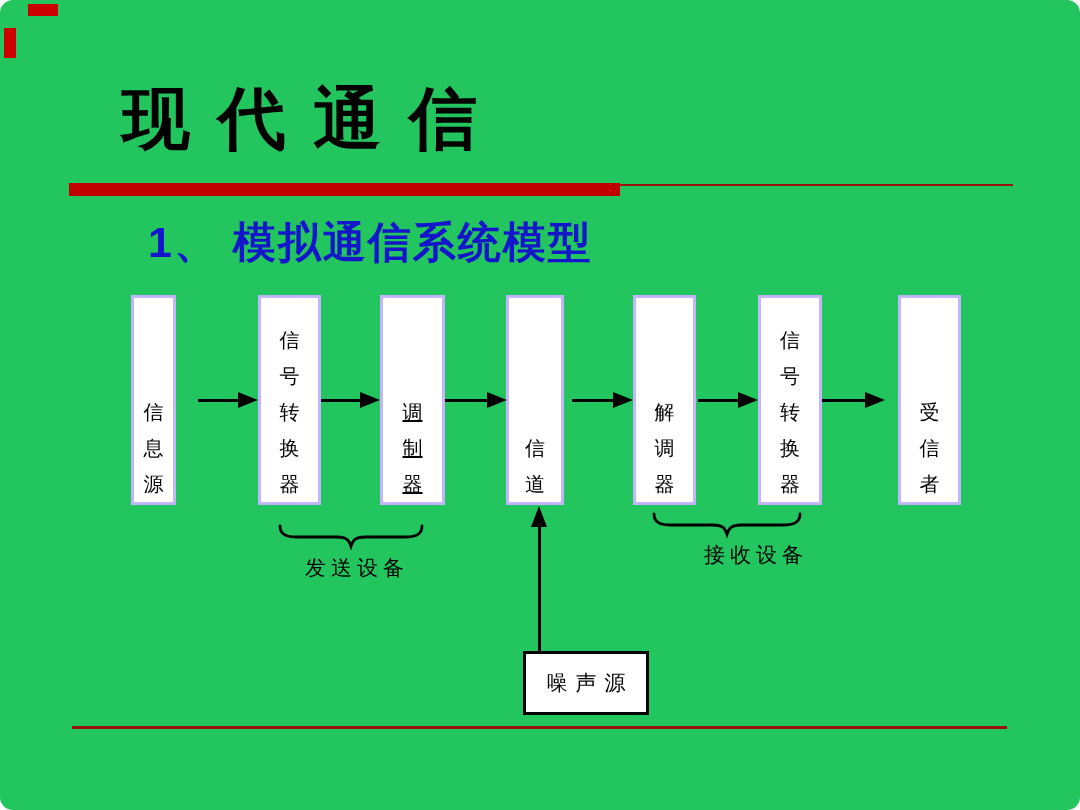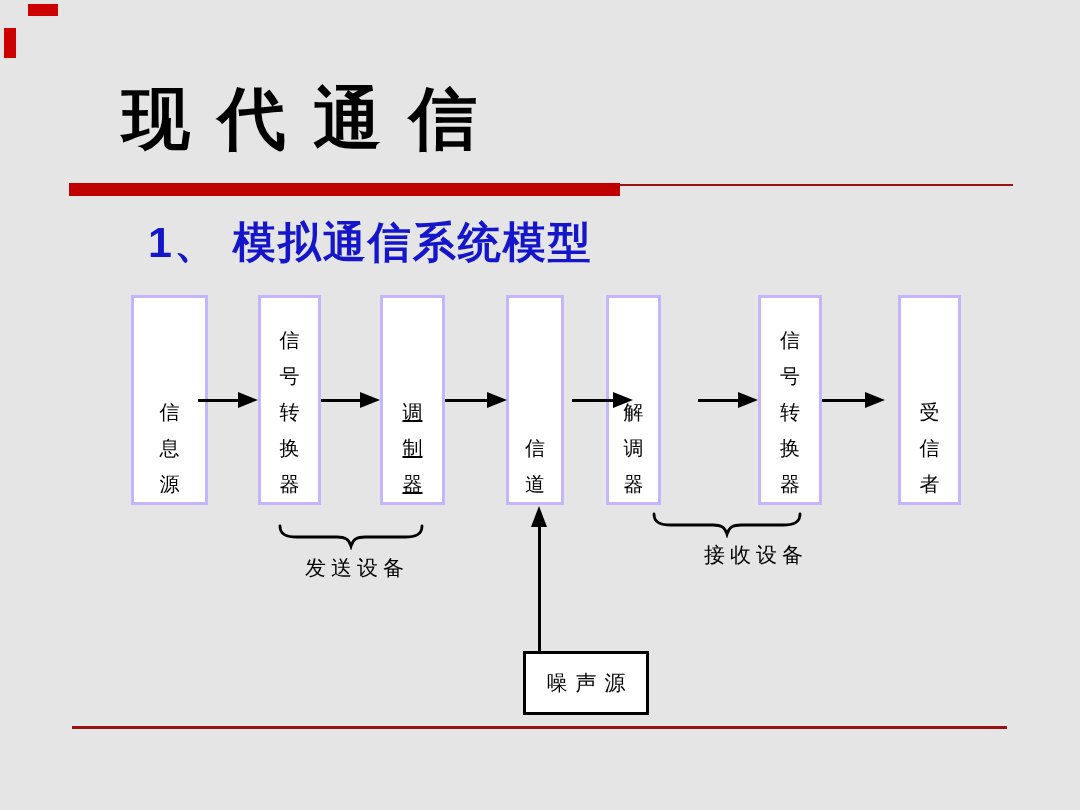--- a/index.html
+++ b/index.html
@@ -1,18 +1,18 @@
 <!DOCTYPE html>
 <html><head>
 <meta charset="utf-8">
 <style>
   html,body { margin:0; padding:0; background:#ffffff; }
   .slide {
-    position:relative; width:1080px; height:810px; background:#e5e5e5;
-    overflow:hidden; font-family:"DejaVu Serif","Liberation Serif",serif; color:#000;
+    position:relative; width:1080px; height:810px; background:#22c55e;
+    overflow:hidden; font-family:"DejaVu Serif","Liberation Serif",serif; color:#000;border-radius:13px;
   }
   
   .corner-h { position:absolute; left:28px; top:4px;  width:30px; height:12px; background:#cc0000; }
   .corner-v { position:absolute; left:4px;  top:28px; width:12px; height:30px; background:#cc0000; }
 
   .title {
     position:absolute; left:122px; top:74px; margin:0;
     font-size:68px; font-weight:900; letter-spacing:2px; white-space:nowrap;
     font-family:"DejaVu Serif","Liberation Serif",serif;
   }
@@ -70,33 +70,33 @@
   <div class="corner-v"></div>
 
   <h1 class="title">现 代 通 信</h1>
   <div class="rule-thick"></div>
   <div class="rule-thin"></div>
 
   <h2 class="heading">1、 模拟通信系统模型</h2>
 
   <div class="diagram">
 
-    <div class="dbox" style="left:131px;width:77px;">
+    <div class="dbox" style="left:131px;width:45px;">
       <span class="vlabel">信息源</span>
     </div>
     <div class="dbox" style="left:258px;width:63px;">
       <span class="vlabel">信号转换器</span>
     </div>
     <div class="dbox" style="left:380px;width:65px;text-decoration:underline;">
       <span class="vlabel">调制器</span>
     </div>
     <div class="dbox" style="left:506px;width:58px;">
       <span class="vlabel">信道</span>
     </div>
-    <div class="dbox" style="left:606px;width:55px;">
+    <div class="dbox" style="left:633px;width:63px;">
       <span class="vlabel">解调器</span>
     </div>
     <div class="dbox" style="left:758px;width:64px;">
       <span class="vlabel">信号转换器</span>
     </div>
     <div class="dbox" style="left:898px;width:63px;">
       <span class="vlabel">受信者</span>
     </div>
 
     <div>

